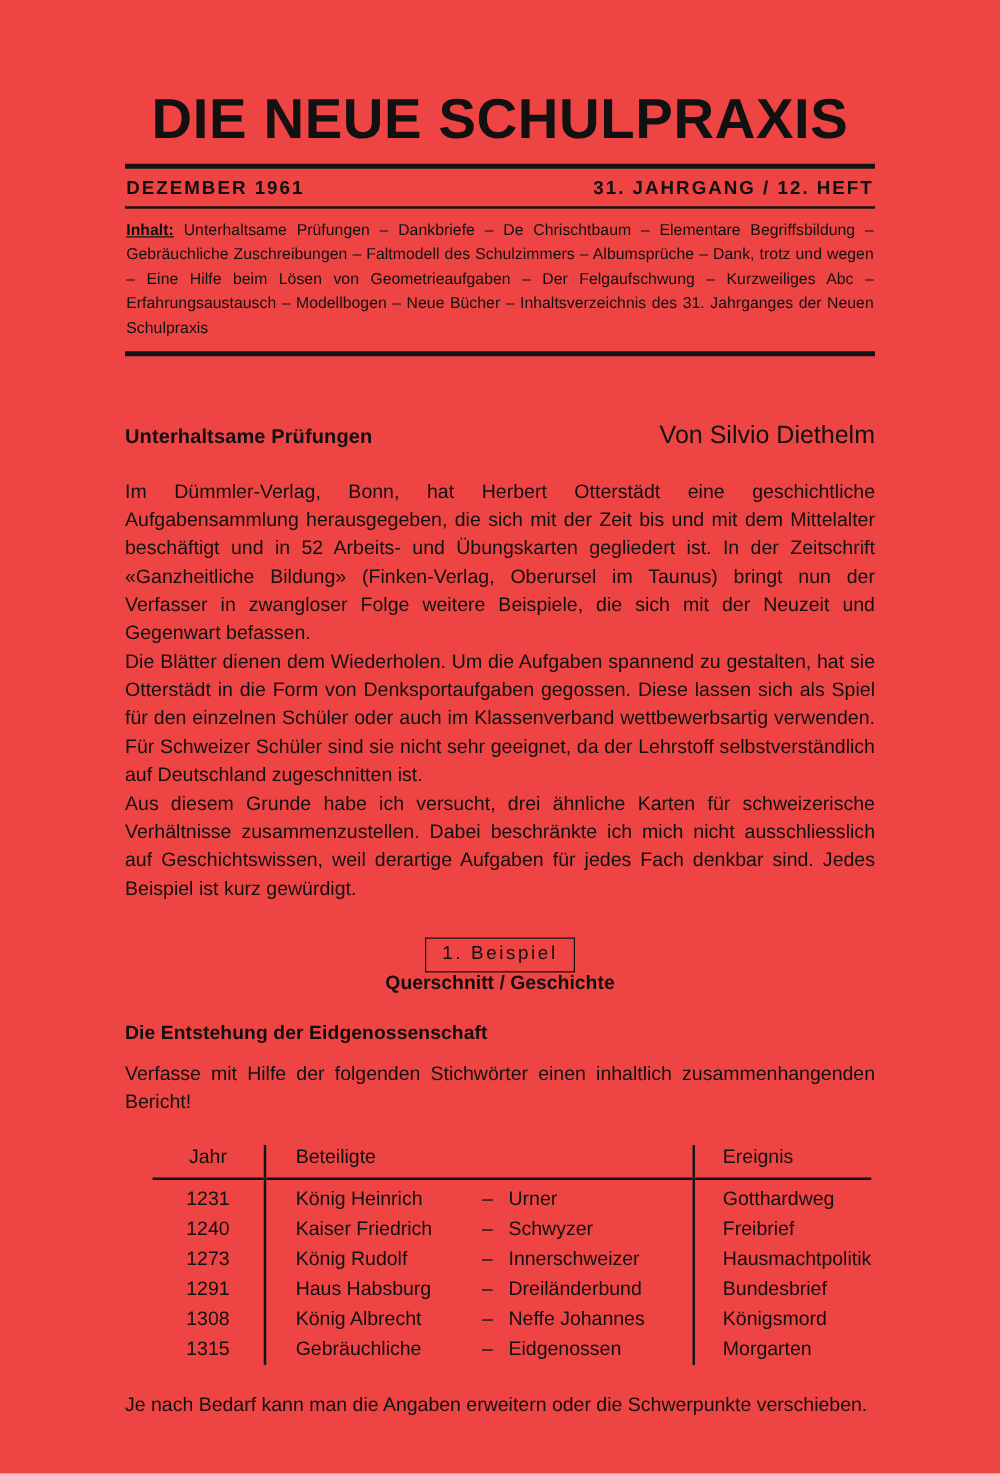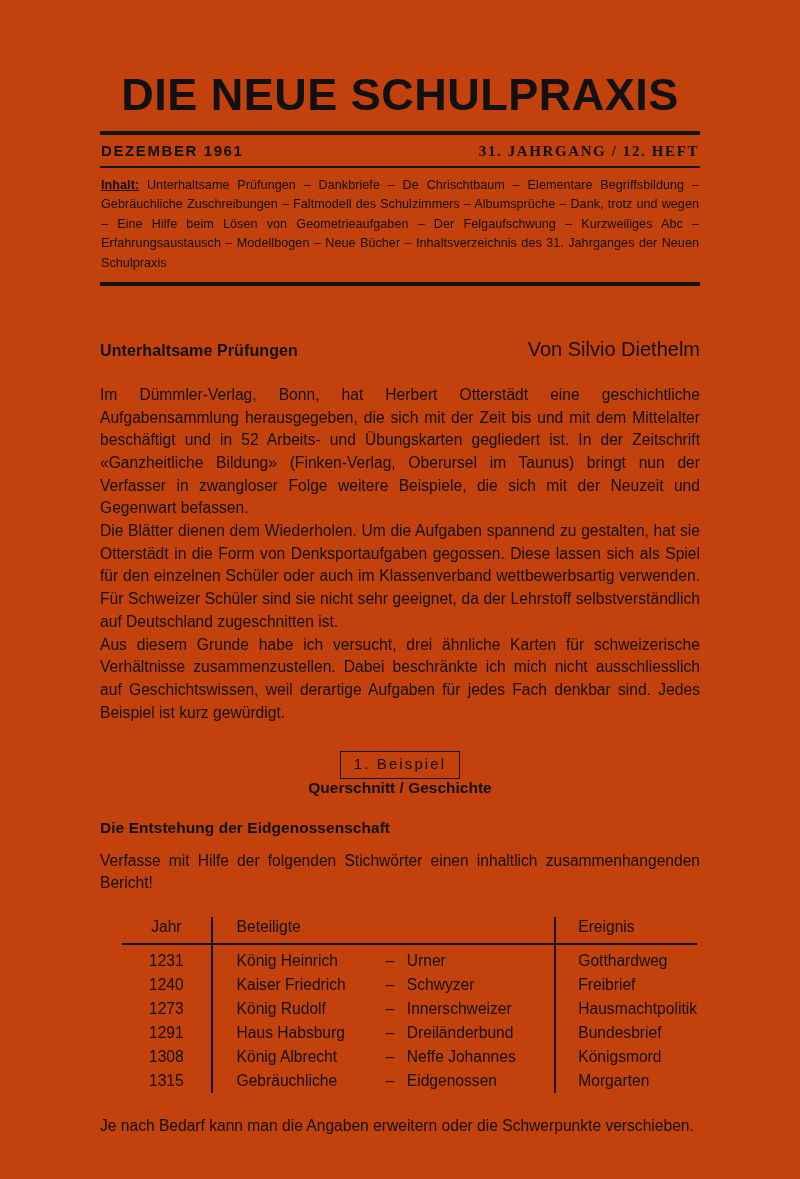--- a/index.html
+++ b/index.html
@@ -14,21 +14,21 @@
     color: #111111;
     -webkit-font-smoothing: antialiased;
   }
 
   .page {
     position: relative;
     width: 800px;
     height: 1179px;
     box-sizing: border-box;
     padding: 0 100px;
-    background: #c2410c;
+    background: #ef4444;
   }
 
   
   .masthead {
     padding-top: 72px;
   }
   .masthead-title {
     font-size: 45px;
     font-weight: bold;
     letter-spacing: 0.5px;
@@ -50,21 +50,21 @@
   .issue-line {
     display: flex;
     justify-content: space-between;
     align-items: baseline;
     font-size: 15px;
     font-weight: bold;
     letter-spacing: 1.6px;
     padding: 7px 1px 6px 1px;
   }
   .issue-date { white-space: nowrap; }
-  .issue-vol { white-space: nowrap; font-family: Liberation Serif, serif; }
+  .issue-vol { white-space: nowrap; }
 
   .contents {
     font-size: 12.6px;
     line-height: 1.54;
     text-align: justify;
     padding: 8px 1px 9px 1px;
     letter-spacing: 0.05px;
   }
   .contents b { font-weight: bold; text-decoration: underline; }
 

